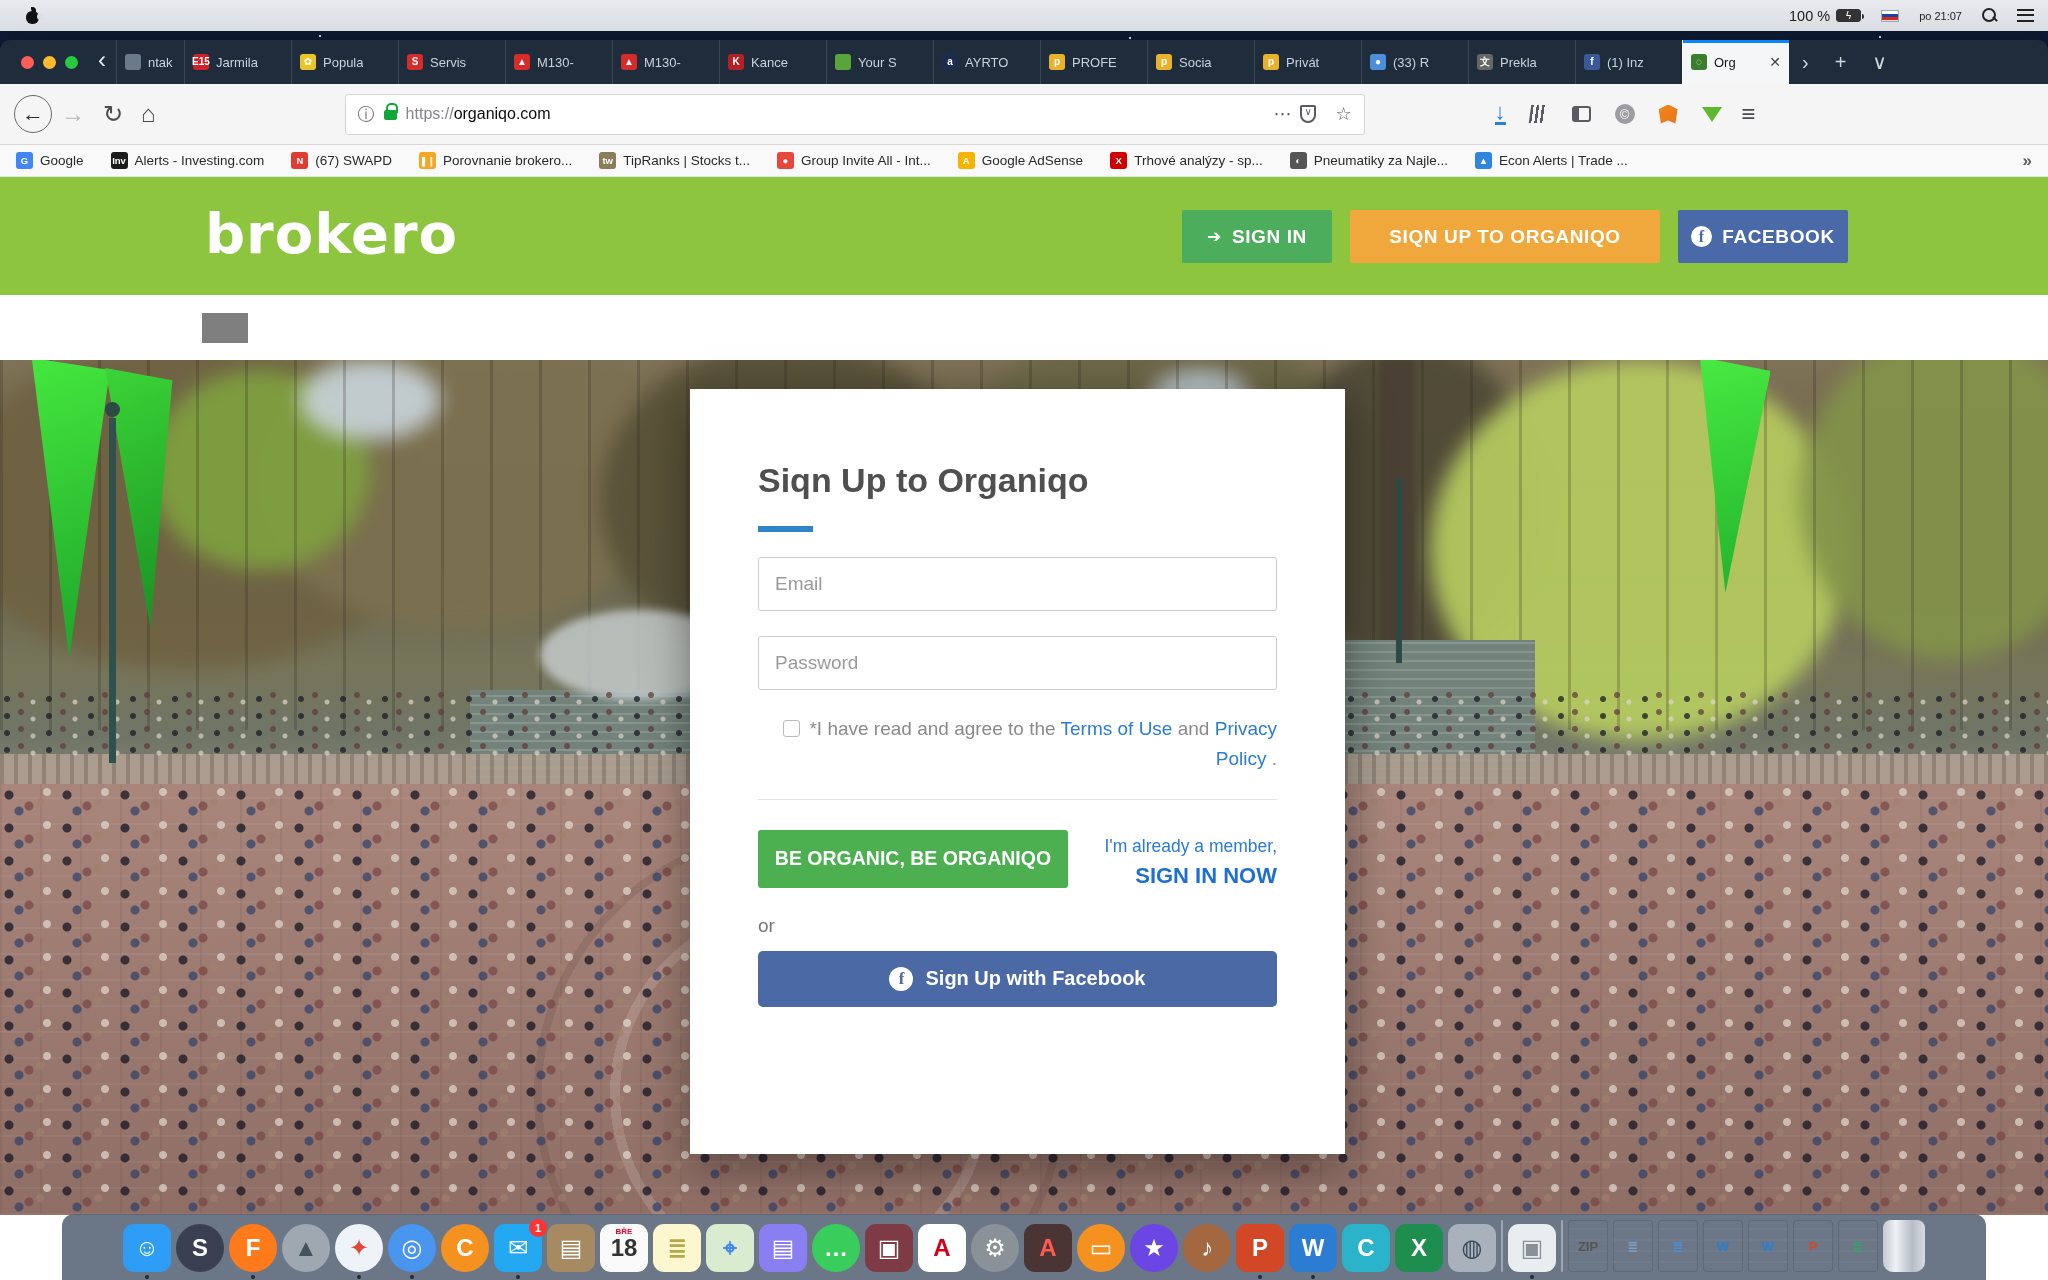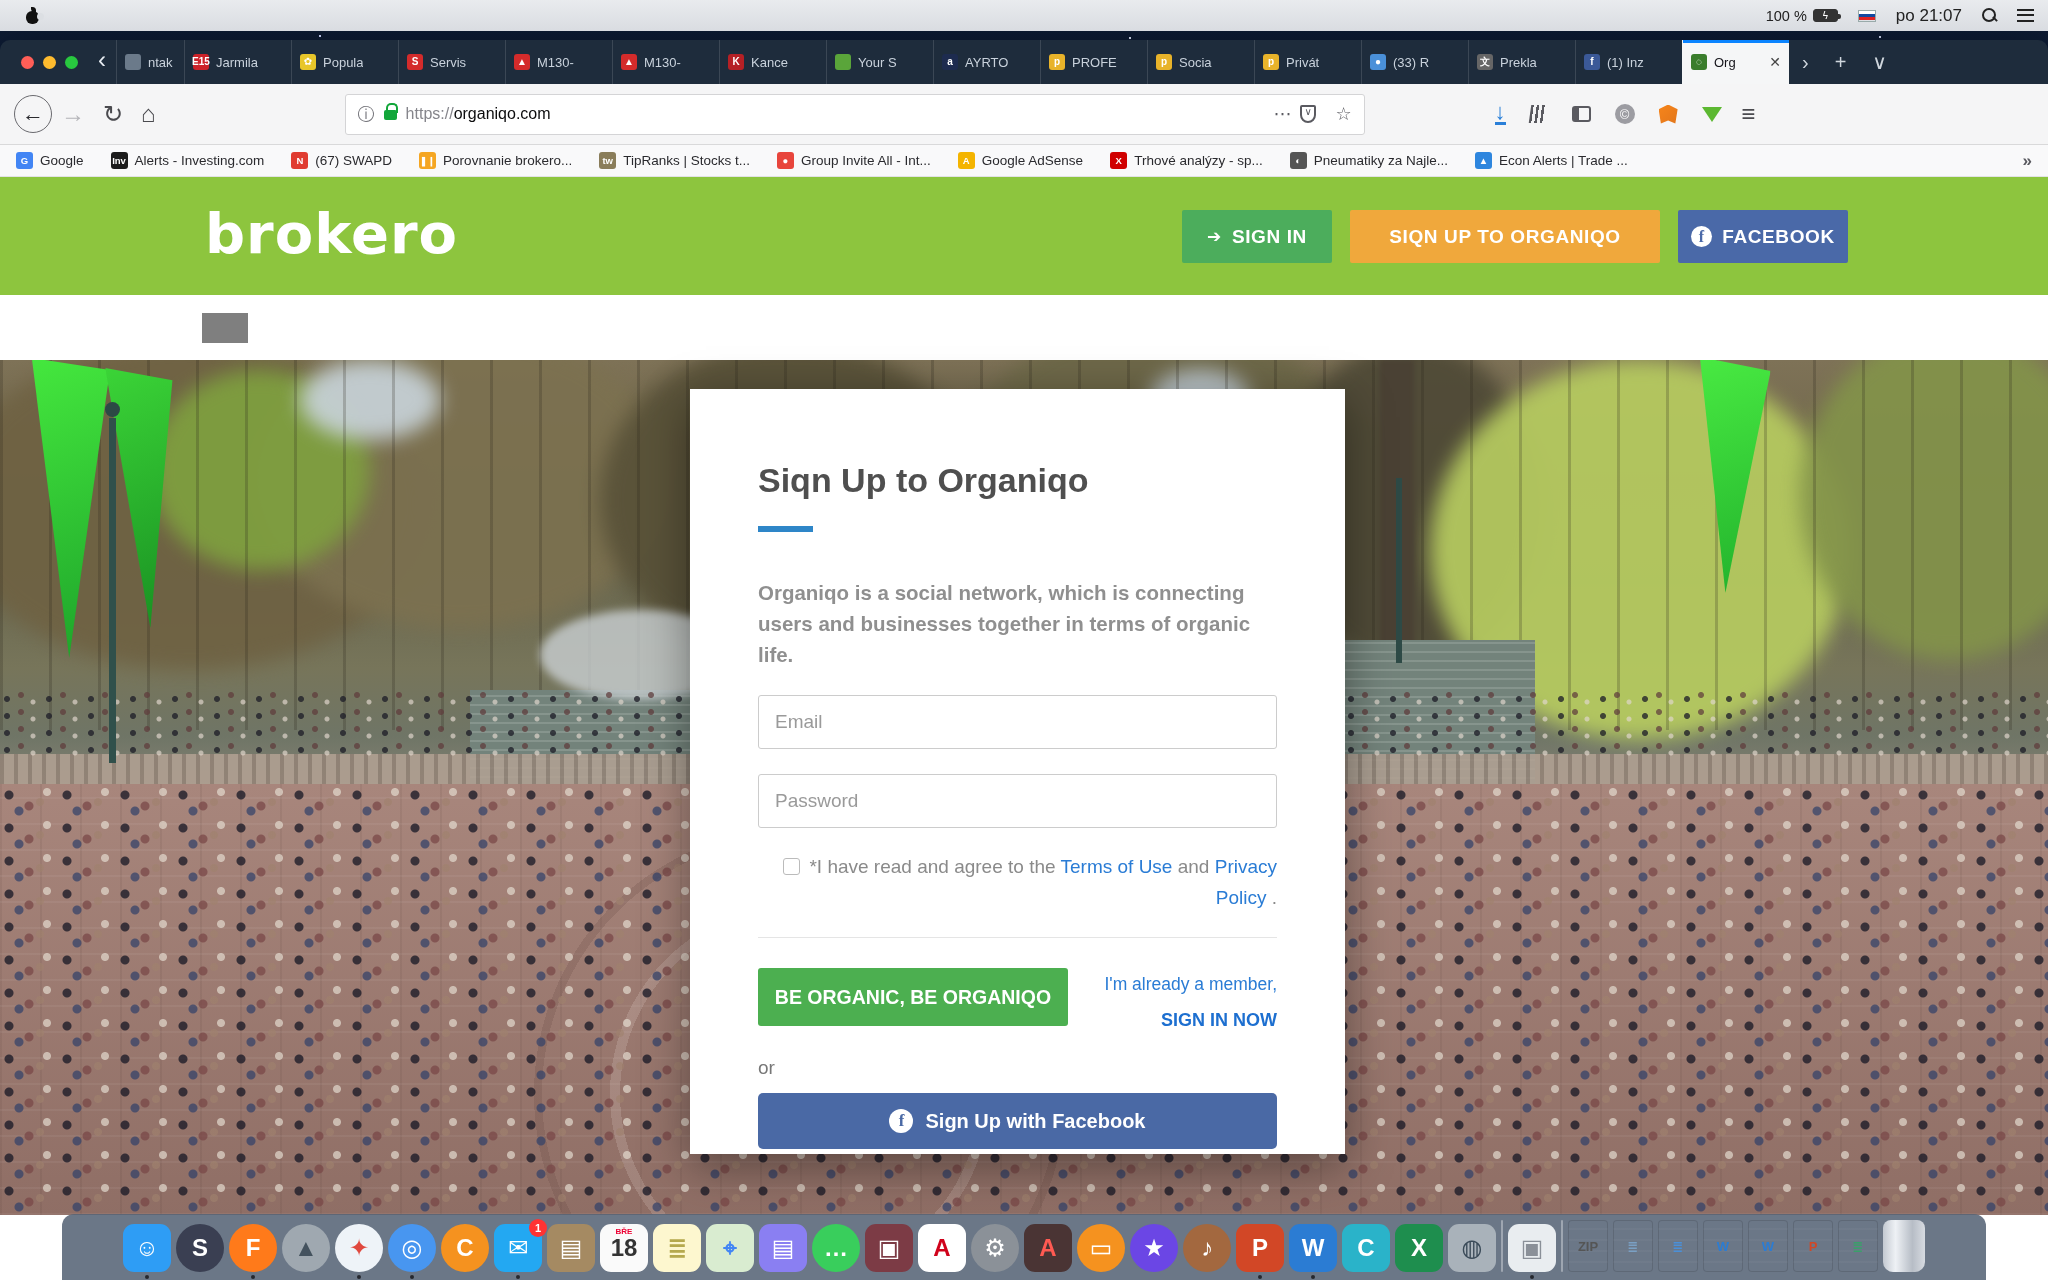--- a/index.html
+++ b/index.html
@@ -27,21 +27,21 @@
   .menu-item { padding:0 15px; line-height:31px; }
   .menu-item:first-child { font-weight:bold; }
   .menubar-right { margin-left:auto; display:flex; align-items:center; gap:20px; color:#222; }
   .status-glyph { font-size:15px; color:#2a2a2a; }
   .battery { display:flex; align-items:center; gap:6px; }
   .battery .shell { width:25px; height:13px; border:1.5px solid #333; border-radius:3px; position:relative; background:#333; display:flex; align-items:center; justify-content:center; }
   .battery .shell::after { content:""; position:absolute; right:-4px; top:3.5px; width:2.5px; height:5px; background:#333; border-radius:0 2px 2px 0; }
   .battery .bolt { color:#fff; font-size:10px; line-height:1; }
   .flag { width:18px; height:12px; border:0.5px solid #9aa; display:flex; flex-direction:column; }
   .flag i { flex:1; } .flag i:nth-child(1){background:#fff;} .flag i:nth-child(2){background:#1249a0;} .flag i:nth-child(3){background:#d22;}
-  .clock { font-size:17px; }
+  .clock { font-size:11px; }
   .mag { width:15px; height:15px; position:relative; }
   .mag::before { content:""; position:absolute; left:0; top:0; width:10px; height:10px; border:2px solid #222; border-radius:50%; }
   .mag::after { content:""; position:absolute; left:10px; top:10px; width:6px; height:2px; background:#222; transform:rotate(45deg); }
   .nc-list { width:17px; height:13px; background:linear-gradient(#222 0 2px,transparent 2px 5.5px,#222 5.5px 7.5px,transparent 7.5px 11px,#222 11px 13px); }
 
   
   .bwindow { position:absolute; left:0; top:40px; width:2048px; height:1240px; border-radius:10px 10px 0 0; overflow:hidden; box-shadow:0 18px 60px rgba(0,0,0,.55); }
 
   
   .tabbar { height:44px; background:#1e2c3c; display:flex; align-items:stretch; }
@@ -158,21 +158,21 @@
   .m-input { display:block; width:100%; height:54px; margin-top:25px; border:1px solid #ccc; border-radius:3px; padding:0 16px; font-size:19px; color:#333; font-family:inherit; }
   .m-input::placeholder { color:#9a9a9a; }
   .agree { margin-top:24px; font-size:19px; color:#8a8a8a; line-height:1.6;text-align:right; }
   .cbox { display:inline-block; width:17px; height:17px; border:1.5px solid #bbb; border-radius:3px; background:#fff; vertical-align:-2px; margin-right:9px; }
   .agree a { color:#2a7cd5; text-decoration:none; }
   .m-div { margin-top:24px; border-top:1px solid #e5e5e5; }
   .m-actions { margin-top:30px; display:flex; align-items:flex-start; justify-content:space-between; }
   .cta { width:310px; height:58px; background:#4caf50; color:#fff; font-size:19.5px; font-weight:bold; display:flex; align-items:center; justify-content:center; border-radius:3px; }
   .member { text-align:right; padding-top:6px; }
   .member .l1 { font-size:17.5px; color:#2a7cd5; }
-  .member .l2 { margin-top:15px; font-size:18px; font-weight:bold; color:#1d6fd0; }
+  .member .l2 { margin-top:6px; font-size:22px; font-weight:bold; color:#1d6fd0; }
   .or { margin-top:26px; font-size:19px; color:#777; }
   .fb-btn { margin-top:14px; height:56px; background:#4a69a5; border-radius:5px; display:flex; align-items:center; justify-content:center; gap:12px; color:#fff; font-size:20px; font-weight:bold; }
   .fb-btn .f-circle { background:#fff; color:#4a69a5; width:24px; height:24px; font-size:17px; }
 
   
   .dock { position:absolute; left:62px; right:62px; bottom:0; height:66px; background:rgba(86,100,118,.88); border-radius:12px 12px 0 0; display:flex; align-items:flex-end; justify-content:center; gap:5px; padding:4px 8px 8px; z-index:70; }
   .dock-item { position:relative; width:48px; height:48px; border-radius:11px; background:var(--c,#9aa); color:var(--fg,#fff); display:flex; align-items:center; justify-content:center; font-size:24px; font-weight:bold; flex:0 0 auto; }
   .dock-item.round { border-radius:50%; }
   .dock-item.running::after { content:""; position:absolute; left:50%; bottom:-7px; width:4px; height:4px; margin-left:-2px; border-radius:50%; background:rgba(20,20,25,.8); }
   .dock-item .badge { position:absolute; right:-5px; top:-5px; min-width:18px; height:18px; border-radius:9px; background:#f33; color:#fff; font-size:11px; display:flex; align-items:center; justify-content:center; padding:0 4px; }
@@ -461,21 +461,20 @@
       <span class="banner b1"></span>
       <span class="banner b2"></span>
       <span class="banner b3"></span>
       <span class="lamppost lp-l"></span>
       <span class="lamppost lp-r"></span>
     </div>
 
     <div class="modal">
       <div class="m-title">Siqn Up to Organiqo</div>
       <div class="m-underline"></div>
-      <div class="m-desc">Organiqo is a social network, which is connecting users and businesses together in terms of organic life.</div>
       <input class="m-input" type="text" placeholder="Email" style="">
       <input class="m-input" type="password" placeholder="Password" style="">
       <div class="agree">
         <span class="cbox"></span><span>*I have read and agree to the </span><a href="#">Terms of Use</a><span> and </span><a href="#">Privacy Policy</a><span> .</span>
       </div>
       <div class="m-div"></div>
       <div class="m-actions">
         <div class="cta">BE ORGANIC, BE ORGANIQO</div>
         <div class="member">
           <div class="l1">I'm already a member,</div>

